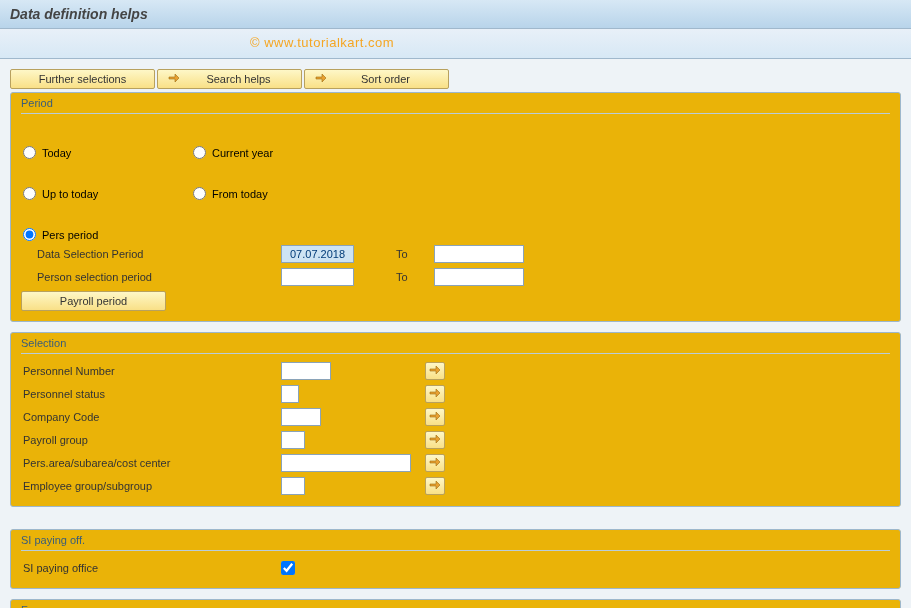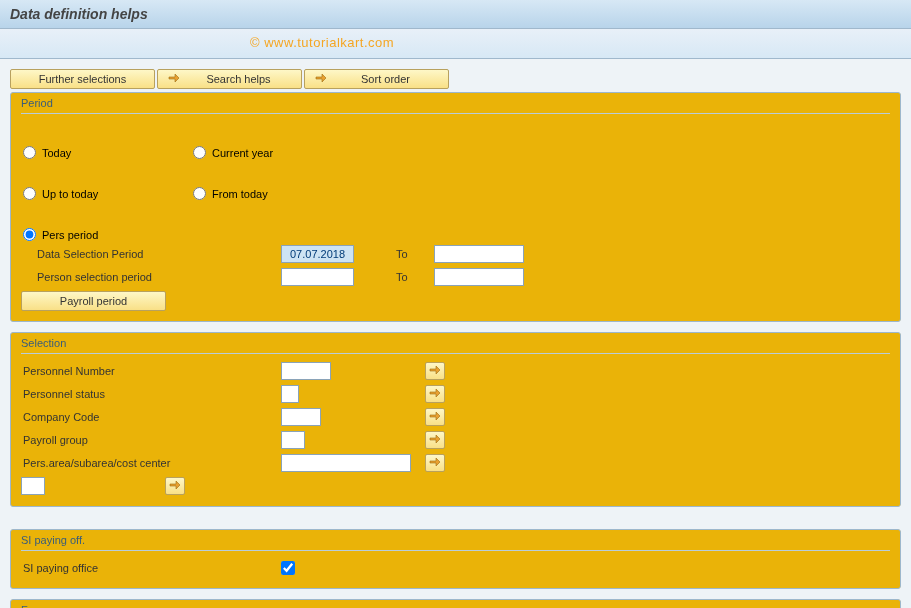--- a/index.html
+++ b/index.html
@@ -262,20 +262,21 @@
           <span class="form-label lbl-col-sel">Pers.area/subarea/cost center</span>
           <input class="input" style="width: 130px;">
           <span style="display: inline-block; width: 12px;"></span>
           <span class="sel-arrow">
             <span><svg class="arrow" viewBox="0 0 12 10">
                 <path d="M1 4 h6 v-3 l4 4 -4 4 v-3 h-6 z" fill="#e8a030" stroke="#9c6b12" stroke-width="0.6"></path>
               </svg></span>
           </span>
         </div>
         <div class="form-row sel-row">
+          <span class="form-label lbl-col-sel">Employee group/subgroup</span>
           <input class="input" style="width: 24px;">
           <span style="display: inline-block; width: 118px;"></span>
           <span class="sel-arrow">
             <span><svg class="arrow" viewBox="0 0 12 10">
                 <path d="M1 4 h6 v-3 l4 4 -4 4 v-3 h-6 z" fill="#e8a030" stroke="#9c6b12" stroke-width="0.6"></path>
               </svg></span>
           </span>
         </div>
       </div>
   </div>

